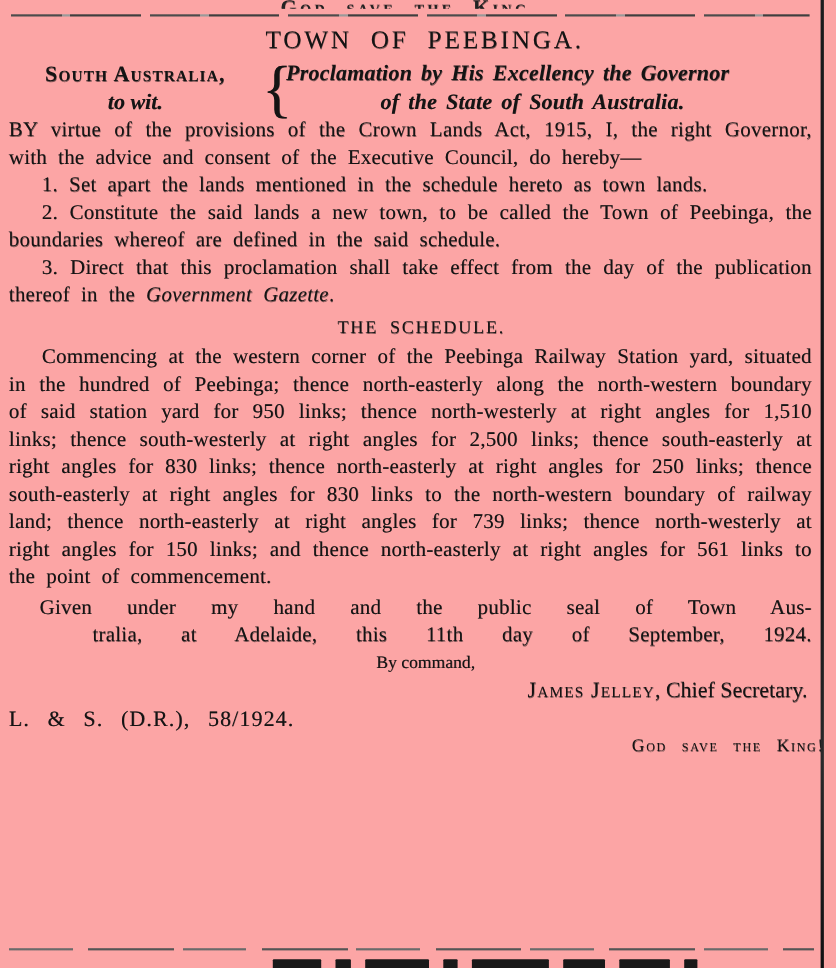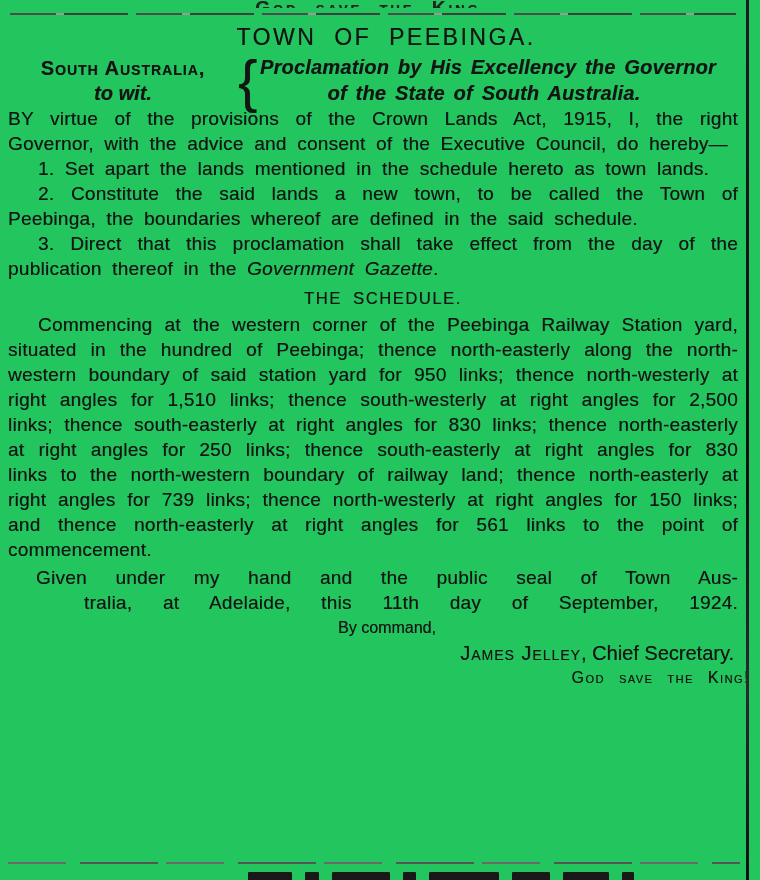--- a/index.html
+++ b/index.html
@@ -1,22 +1,22 @@
 <!DOCTYPE html>
 <html><head>
 <meta charset="utf-8">
 <style>
   html,body { margin:0; padding:0; background:#e8e8e4; }
   .page {
     position:relative;
     width:760px; height:880px;
     margin:0 auto;
-    background:#22c55e;
+    background:#fca5a5;
     color:#141414;
-    font-family:Liberation Sans, sans-serif;
+    font-family:Liberation Serif, serif;
     overflow:hidden;
     text-shadow:0.35px 0.25px 0.3px rgba(25,25,25,0.55);
   }
   .vrule {
     position:absolute; top:0; left:746px; width:3px; height:880px;
     background:linear-gradient(180deg,#1c1c1c 0%, #101010 55%, #2a2a2a 78%, #101010 100%);
   }
   .hrule { position:absolute; height:2px; }
   .top-rule {
     top:13px; left:10px; width:726px;
@@ -111,20 +111,21 @@
 
     <p class="body ind">Commencing at the western corner of the Peebinga Railway Station yard, situated in the hundred of Peebinga; thence north-easterly along the north-western boundary of said station yard for 950 links; thence north-westerly at right angles for 1,510 links; thence south-westerly at right angles for 2,500 links; thence south-easterly at right angles for 830 links; thence north-easterly at right angles for 250 links; thence south-easterly at right angles for 830 links to the north-western boundary of railway land; thence north-easterly at right angles for 739 links; thence north-westerly at right angles for 150 links; and thence north-easterly at right angles for 561 links to the point of commencement.</p>
 
     <div class="given g1">Given under my hand and the public seal of Town Aus-</div>
     <div class="given g2">tralia, at Adelaide, this 11th day of September, 1924.</div>
 
     <div class="command">By command,</div>
 
     <div class="signatory"><span class="sc">James Jelley</span><span>, Chief Secretary.</span></div>
 
+    <div class="ref">L. &amp; S. (D.R.), 58/1924.</div>
 
     <div class="godsave">God save the King!</div>
 
   </div>
 
   <div class="hrule bottom-rule"></div>
 
   <div class="bottom-frags">
     <i class="f1"></i>
     <i class="f2"></i>

